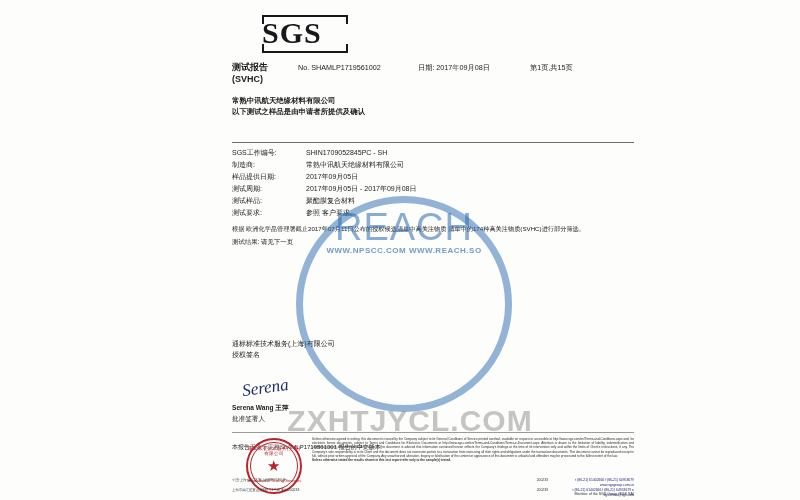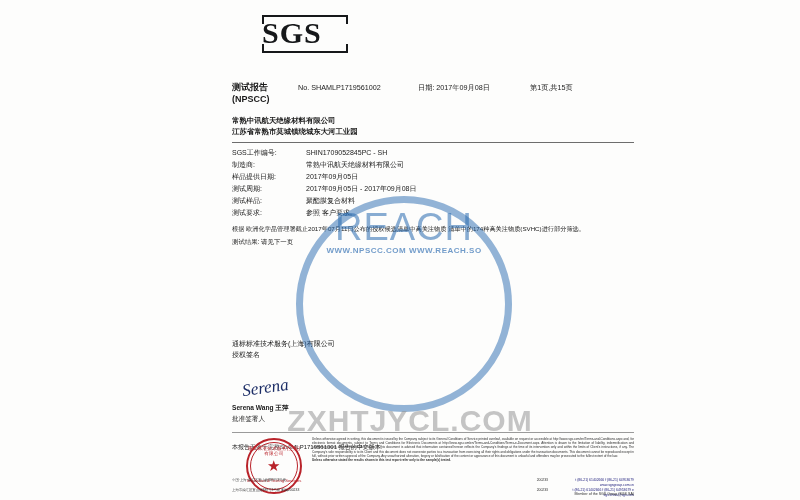--- a/index.html
+++ b/index.html
@@ -53,21 +53,20 @@
     position: absolute;
     width: 2px; height: 9px;
     background: #16181a;
   }
   
   .hdr {
     position: absolute;
     left: 232px;
     top: 62px;
     width: 390px;
-    margin-top: 20px;
   }
   .hdr-row {
     display: flex;
     align-items: baseline;
     font-size: 7.2px;
     line-height: 11px;
   }
   .hdr-title {
     font-size: 9px;
     font-weight: bold;
@@ -357,24 +356,24 @@
     <div class="tick" style="left:84px; top:26px;"></div>
   </div>
 
   <div class="hdr">
     <div class="hdr-row">
       <span class="hdr-title">测试报告</span>
       <span class="hdr-mid">No. SHAMLP1719561002</span>
       <span class="hdr-date">日期: 2017年09月08日</span>
       <span class="hdr-page">第1页,共15页</span>
     </div>
-    <div class="hdr-sub">(NPSCC)</div>
+    <div class="hdr-sub">(SVHC)</div>
     <div class="hdr-company">
       <div>常熟中讯航天绝缘材料有限公司</div>
-      <div>江苏省常熟市莫城镇绕城东大河工业园</div>
+      <div>以下测试之样品是由申请者所提供及确认</div>
     </div>
   </div>
 
   <div class="rule" style="top:142px;"></div>
 
   <div class="fields">
 
     <div class="frow">
       <span class="flabel">SGS工作编号:</span>
       <span class="fvalue">SHIN1709052845PC - SH</span>

